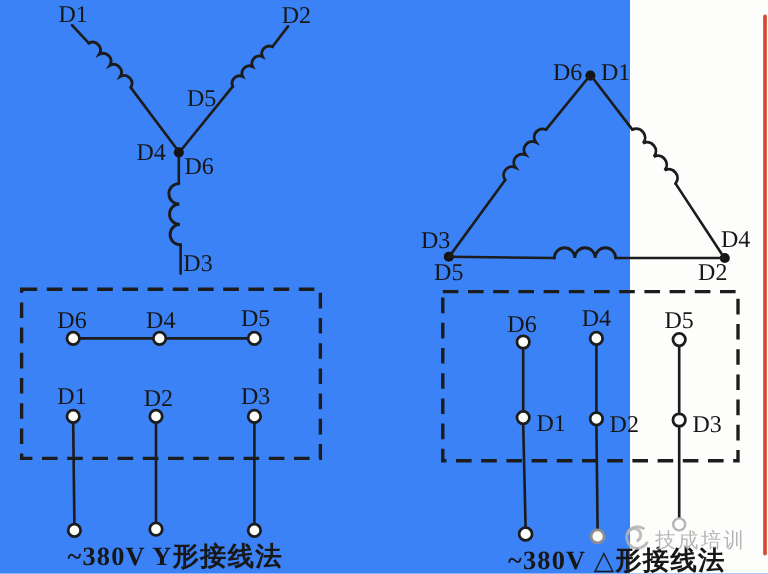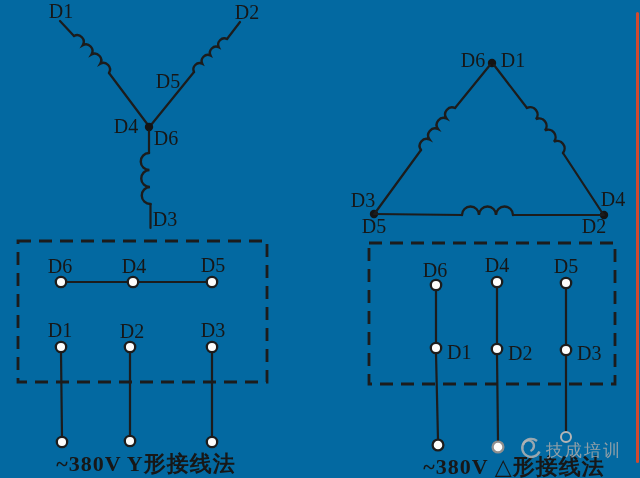--- a/index.html
+++ b/index.html
@@ -1,17 +1,17 @@
 <!DOCTYPE html>
 <html><head>
 <meta charset="utf-8">
 <style>
   html,body{margin:0;padding:0;}
   body{width:640px;height:478px;background:#fdfdfc;overflow:hidden;}
-  .stage{position:relative;width:640px;height:478px;background:#0369a1;}
+  .stage{position:relative;width:525px;height:478px;background:#3b82f6;}
   svg{display:block;}
   .ink{stroke:#1c1c1c;stroke-width:2.2;fill:none;stroke-linecap:round;}
   .coil{stroke:#1c1c1c;stroke-width:2.4;fill:none;stroke-linecap:round;}
   .dashbox{stroke:#1c1c1c;stroke-width:2.8;fill:none;stroke-dasharray:13 8;}
   .term{fill:#fdfdfc;stroke:#1c1c1c;stroke-width:2.3;}
   .term-gray{fill:#fdfdfc;stroke:#8f8f8f;stroke-width:2.3;}
   .term-faint{fill:none;stroke:#b5b5b5;stroke-width:2;}
   .node{fill:#141414;stroke:none;}
   text.lbl{font-family:"Liberation Serif","DejaVu Serif",serif;font-size:20px;fill:#171717;}
   text.caption{font-family:"Liberation Serif","DejaVu Serif",serif;font-size:22px;font-weight:bold;fill:#171717;letter-spacing:1px;}

